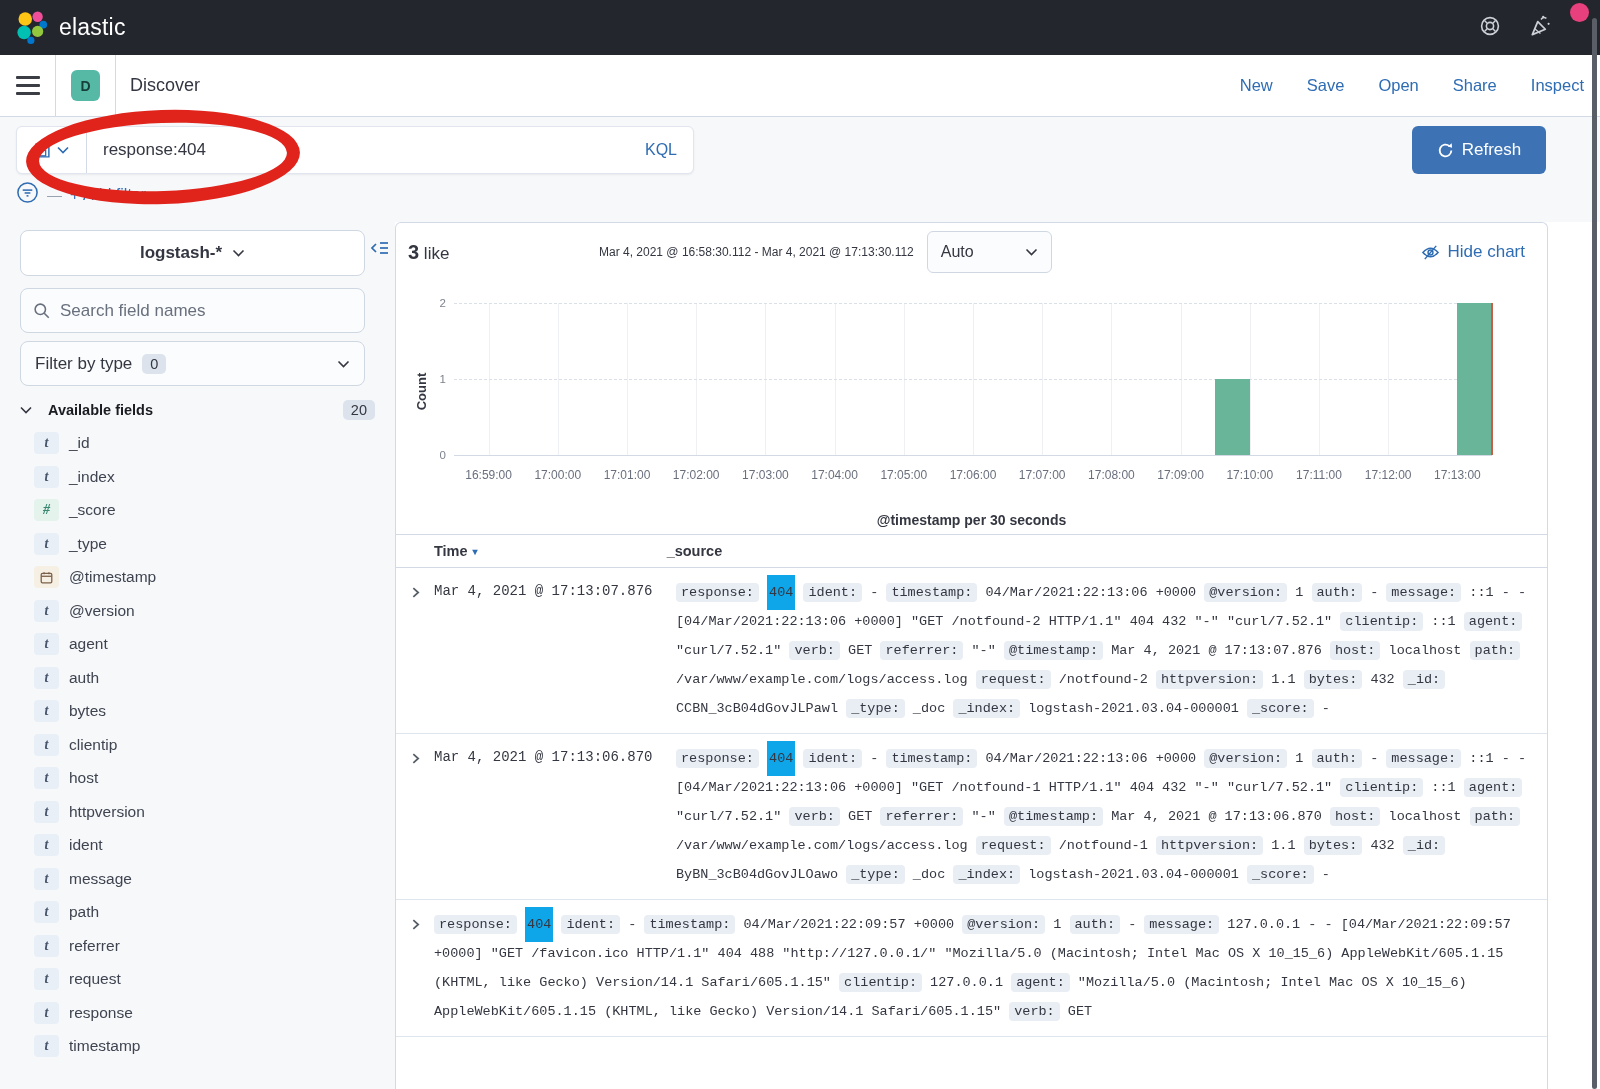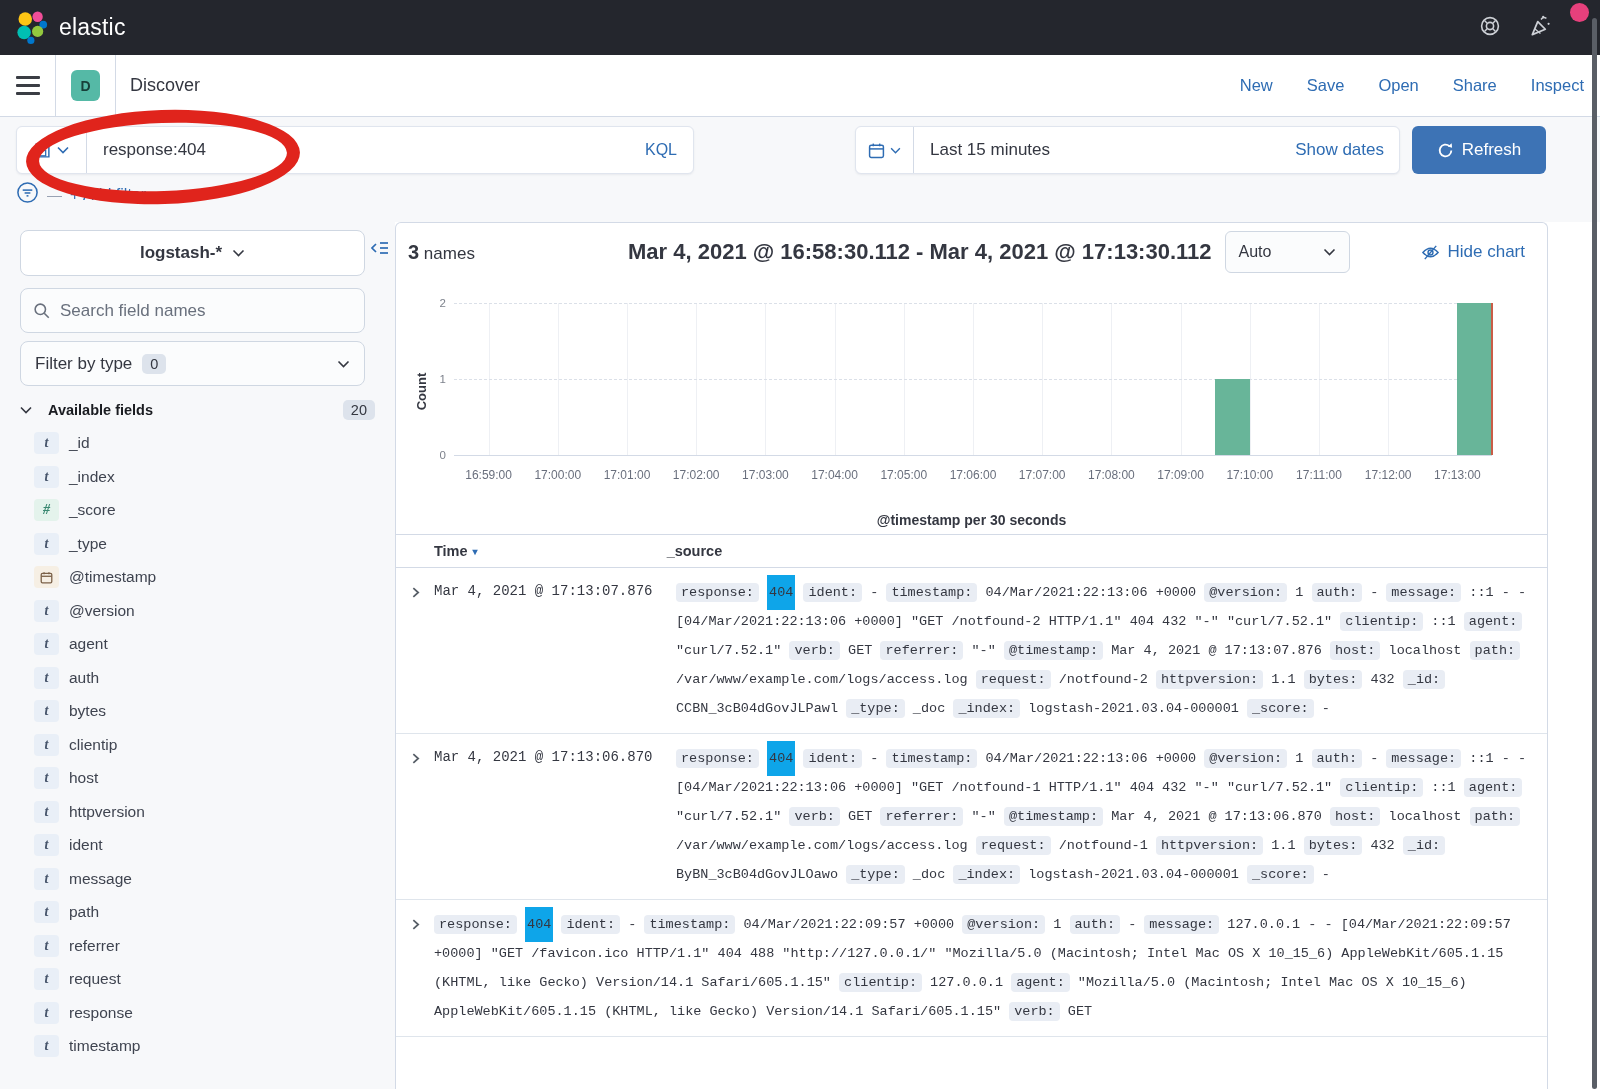--- a/index.html
+++ b/index.html
@@ -58,21 +58,21 @@
   .fbadge { width:25px; height:22px; border-radius:4px; display:flex; align-items:center; justify-content:center; font-family:"Liberation Serif",serif; font-style:italic; font-size:14px; font-weight:600; flex:0 0 25px; }
   .fbadge.t { background:#e9eff7; color:#46546b; }
   .fbadge.num { background:#e4f3ec; color:#3a8871; }
   .fbadge.date { background:#f6efe4; color:#7b6148; }
   .fname { font-size:15.5px; color:#3f4450; }
 
   .panel { width:1153px; background:#fff; border:1px solid #d3dae6; border-bottom:none; border-radius:6px 6px 0 0; position:relative; }
   .hitsrow { height:58px; display:flex; align-items:center; padding:0 22px 0 12px; }
   .hits { min-width:191px; font-size:17px; }
   .hits b { font-size:20px; }
-  .rangetxt { font-size:22px; font-weight:700;margin-left:29px; }
+  .rangetxt { font-size:12px; font-weight:400; }
   .intervalsel { margin-left:13px; width:125px; height:42px; border:1px solid #cfd7e2; border-radius:6px; background:#fbfcfd; display:flex; align-items:center; padding:0 13px; font-size:16px; cursor:pointer; }
   .intervalsel svg { margin-left:auto; }
   .hidechart { margin-left:auto; display:flex; align-items:center; gap:8px; color:#2e6cb3; font-size:17px; cursor:pointer; }
 
   
   .chartwrap { height:253px; position:relative; }
   .plot { position:absolute; left:58px; right:55px; top:22px; bottom:78px; border-bottom:1px solid #d3dae6; }
   .gx { position:absolute; top:0; bottom:0; width:1px; background:#eef0f4; }
   .gy { position:absolute; left:0; right:0; border-top:1px dashed #dbe0e8; }
   .ytick { position:absolute; left:-36px; width:28px; text-align:right; font-size:11.5px; color:#7d828c; transform:translateY(-50%); }
@@ -166,35 +166,20 @@
         <rect x="5" y="2" width="4" height="3" fill="none" stroke="#2e6cb3" stroke-width="1.2"></rect>
       </svg>
       <svg width="12" height="8" viewBox="0 0 12 8">
         <polyline points="1,1.5 6,6.5 11,1.5" fill="none" stroke="#2e6cb3" stroke-width="1.6"></polyline>
       </svg>
     </div>
     <input class="qinput" spellcheck="false" value="response:404" style="">
     <span class="kql">KQL</span>
   </div>
 
-  <div class="datepicker">
-    <div class="calbtn">
-      <svg width="17" height="17" viewBox="0 0 16 16">
-        <rect x="1.5" y="3" width="13" height="11.5" rx="1.5" fill="none" stroke="#2e6cb3" stroke-width="1.4"></rect>
-        <line x1="1.5" y1="6.5" x2="14.5" y2="6.5" stroke="#2e6cb3" stroke-width="1.4"></line>
-        <line x1="5" y1="1.5" x2="5" y2="4" stroke="#2e6cb3" stroke-width="1.4"></line>
-        <line x1="11" y1="1.5" x2="11" y2="4" stroke="#2e6cb3" stroke-width="1.4"></line>
-      </svg>
-      <svg width="11" height="7" viewBox="0 0 12 8">
-        <polyline points="1,1.5 6,6.5 11,1.5" fill="none" stroke="#2e6cb3" stroke-width="1.6"></polyline>
-      </svg>
-    </div>
-    <span class="daterange">Last 15 minutes</span>
-    <span class="showdates">Show dates</span>
-  </div>
 
   <button class="refreshbtn">
     <svg width="17" height="17" viewBox="0 0 16 16">
       <path d="M13.5 8 a5.5 5.5 0 1 1 -1.8 -4.1" fill="none" stroke="#fff" stroke-width="1.7"></path>
       <polygon points="13.8,1.2 14.2,5.4 10.2,4.3" fill="#fff"></polygon>
     </svg>
     <span>Refresh</span>
   </button>
 
   <div class="filterrow">
@@ -336,21 +321,21 @@
         <li>
           <span class="fbadge t">t</span>
           <span class="fname">timestamp</span>
         </li>
       </ul>
   </aside>
 
   <main class="panel">
     <div class="hitsrow">
       <span class="hits">
-        <b>3</b> <span>names</span>
+        <b>3</b> <span>like</span>
       </span>
       <span class="rangetxt">Mar 4, 2021 @ 16:58:30.112 - Mar 4, 2021 @ 17:13:30.112</span>
       <div class="intervalsel">
         <span>Auto</span>
         <svg width="13" height="8" viewBox="0 0 12 8">
           <polyline points="1,1.5 6,6.5 11,1.5" fill="none" stroke="#343741" stroke-width="1.6"></polyline>
         </svg>
       </div>
       <span class="hidechart">
         <svg width="19" height="19" viewBox="0 0 20 20">

